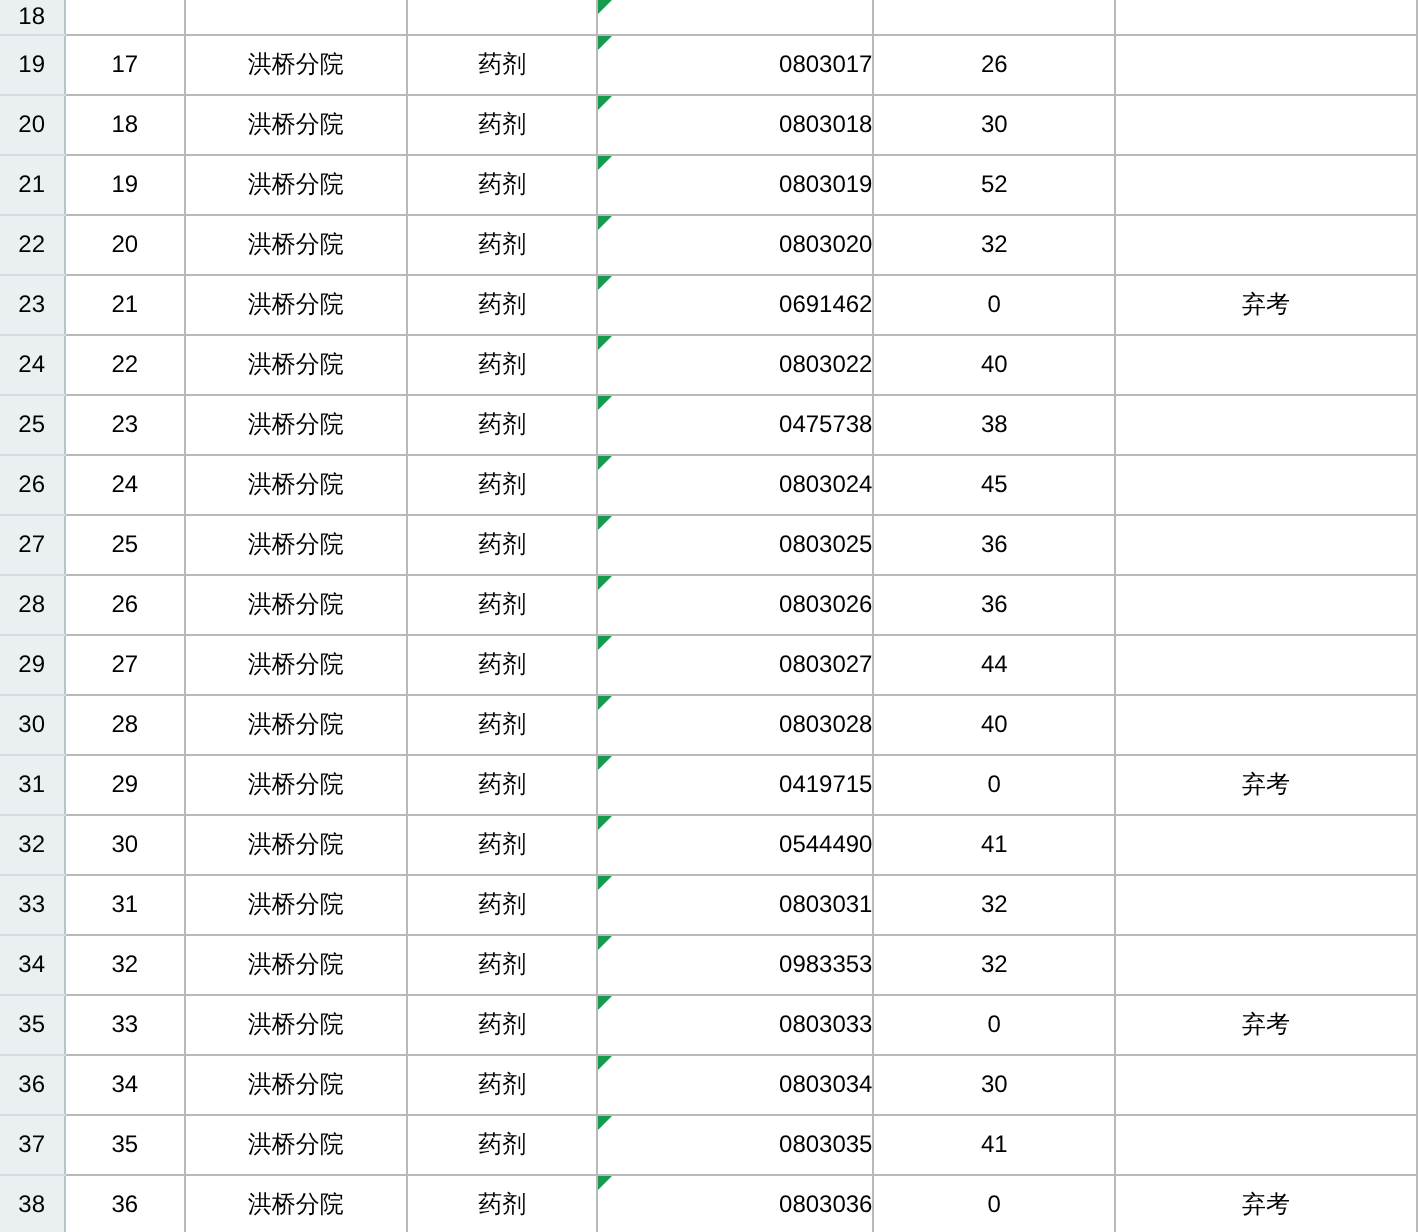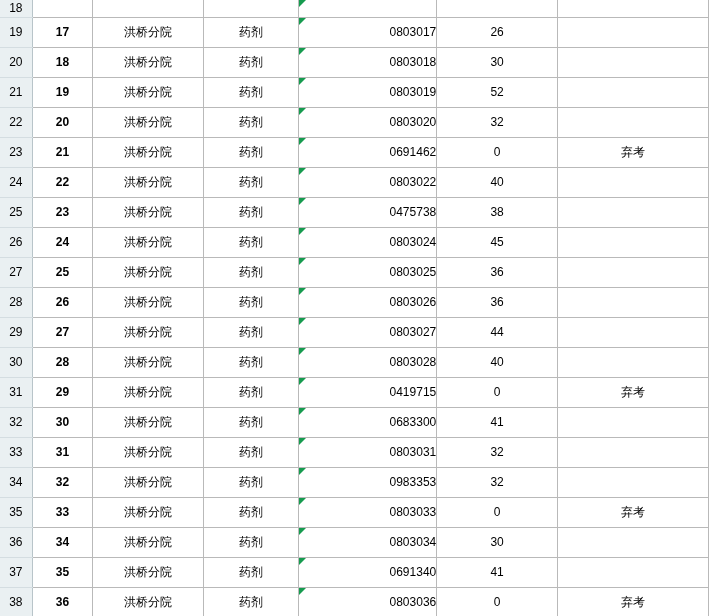--- a/index.html
+++ b/index.html
@@ -46,21 +46,21 @@
     color: #26282a;
     font-family: "Liberation Sans", sans-serif;
   }
   
   td.cell {
     border-right: 1px solid #b9b9b9;
     border-bottom: 1px solid #b9b9b9;
     text-align: center;
     background: #ffffff;
   }
-  td.c-seq   { width: 60px; font-weight: bold; }
+  td.c-seq   { width: 60px; }
   td.c-org   { width: 110px; }
   td.c-sub   { width: 95px; }
   td.c-no    { width: 137px; position: relative; text-align: right; }
   td.c-score { width: 120px; }
   td.c-note  { width: 150px; border-right: 1px solid #b9b9b9; }
   
   td.first-data { border-left: 1px solid #b9b9b9; }
 
   
   .tri {
@@ -216,21 +216,21 @@
           <td class="cell c-sub">药剂</td>
           <td class="cell c-no"><span class="tri"></span><span>0419715</span></td>
           <td class="cell c-score">0</td>
           <td class="cell c-note">弃考</td>
         </tr>
         <tr>
           <td class="rowhdr">32</td>
           <td class="cell c-seq first-data">30</td>
           <td class="cell c-org">洪桥分院</td>
           <td class="cell c-sub">药剂</td>
-          <td class="cell c-no"><span class="tri"></span><span>0683300</span></td>
+          <td class="cell c-no"><span class="tri"></span><span>0544490</span></td>
           <td class="cell c-score">41</td>
           <td class="cell c-note"></td>
         </tr>
         <tr>
           <td class="rowhdr">33</td>
           <td class="cell c-seq first-data">31</td>
           <td class="cell c-org">洪桥分院</td>
           <td class="cell c-sub">药剂</td>
           <td class="cell c-no"><span class="tri"></span><span>0803031</span></td>
           <td class="cell c-score">32</td>
@@ -261,21 +261,21 @@
           <td class="cell c-sub">药剂</td>
           <td class="cell c-no"><span class="tri"></span><span>0803034</span></td>
           <td class="cell c-score">30</td>
           <td class="cell c-note"></td>
         </tr>
         <tr>
           <td class="rowhdr">37</td>
           <td class="cell c-seq first-data">35</td>
           <td class="cell c-org">洪桥分院</td>
           <td class="cell c-sub">药剂</td>
-          <td class="cell c-no"><span class="tri"></span><span>0691340</span></td>
+          <td class="cell c-no"><span class="tri"></span><span>0803035</span></td>
           <td class="cell c-score">41</td>
           <td class="cell c-note"></td>
         </tr>
         <tr>
           <td class="rowhdr">38</td>
           <td class="cell c-seq first-data">36</td>
           <td class="cell c-org">洪桥分院</td>
           <td class="cell c-sub">药剂</td>
           <td class="cell c-no"><span class="tri"></span><span>0803036</span></td>
           <td class="cell c-score">0</td>

